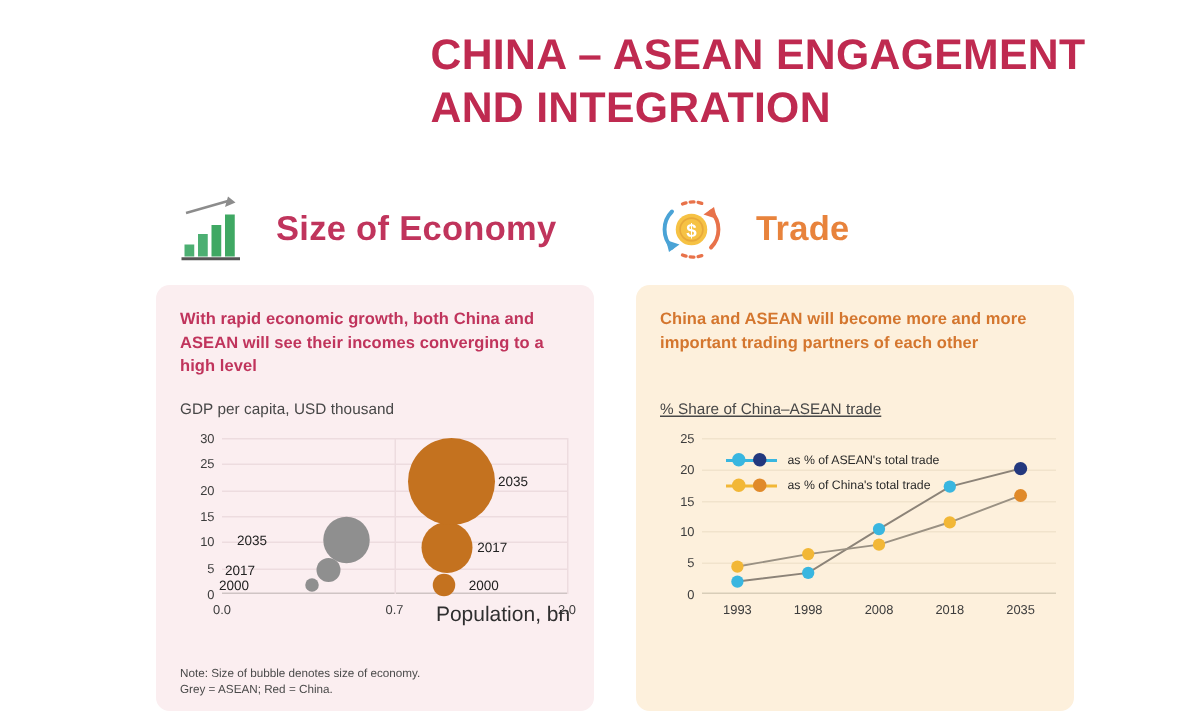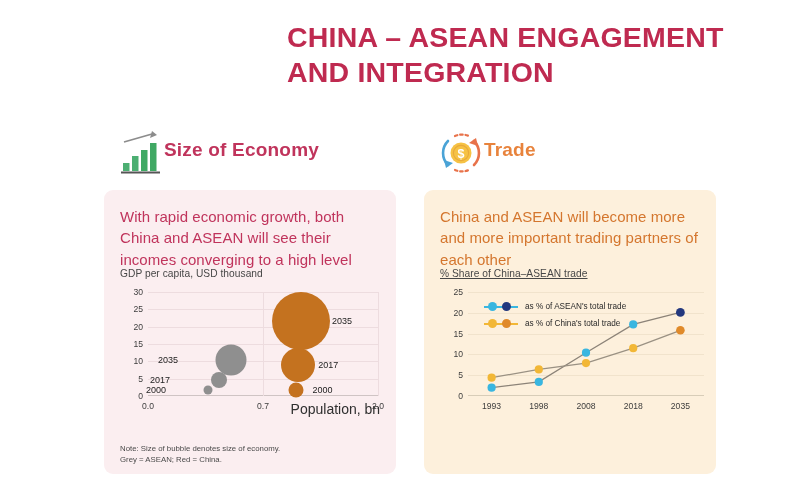--- a/index.html
+++ b/index.html
@@ -37,28 +37,28 @@
   
   .panel { position: absolute; border-radius: 9px; }
   .panel-left  { left: 104px; top: 190px; width: 292px; height: 284px; background: #fbeef0; }
   .panel-right { left: 424px; top: 190px; width: 292px; height: 284px; background: #fdf0dc; }
 
   .sec-head { position: absolute; height: 50px; }
   .sec-head-left  { left: 118px; top: 130px; }
   .sec-head-right { left: 438px; top: 130px; }
   .sec-icon { position: absolute; left: 0; top: 0; width: 46px; height: 46px; }
   .sec-title {
-    position: absolute; left: 46px; top: 9px; white-space: nowrap;
-    font-size: 19px; font-weight: bold; letter-spacing: 0.2px;
+    position: absolute; left: 66px; top: 9px; white-space: nowrap;
+    font-size: 23px; font-weight: bold; letter-spacing: 0.2px;
   }
   .sec-title.pink   { color: #c0345c; }
   .sec-title.orange { color: #e8833c; }
 
   .lede {
-    position: absolute; font-size: 15px; font-weight: normal;
+    position: absolute; font-size: 11px; font-weight: bold;
     line-height: 1.42; letter-spacing: 0.05px;
   }
   .lede-left  { left: 120px; top: 206px; width: 262px; color: #c0345c; }
   .lede-right { left: 440px; top: 206px; width: 262px; color: #d4762e; }
 
   .subcap { position: absolute; font-size: 10.2px; color: #474747; letter-spacing: 0.05px; }
   .subcap-left  { left: 120px; top: 268px; }
   .subcap-right { left: 440px; top: 268px; text-decoration: underline; }
 
   .note {

